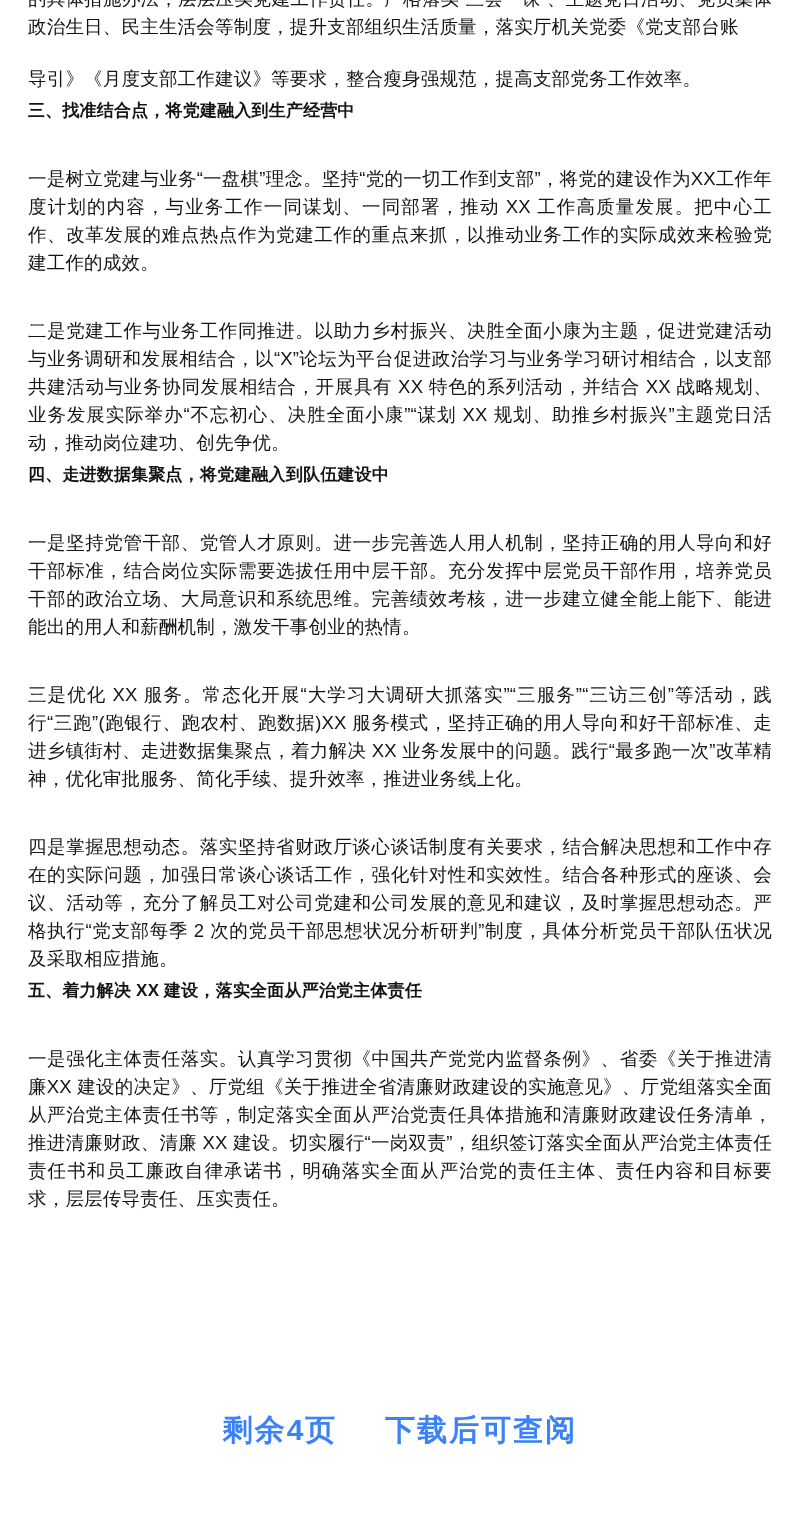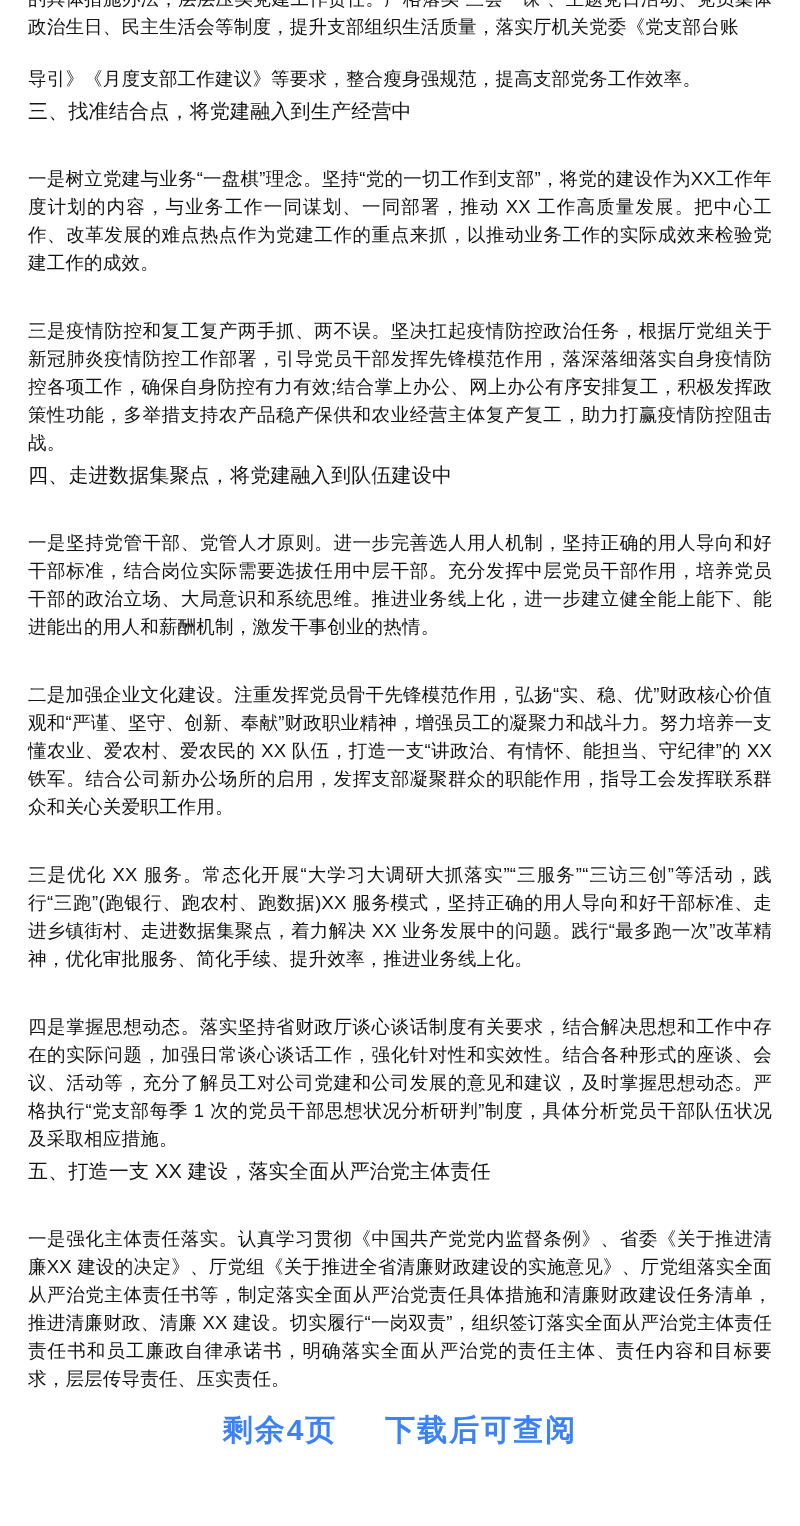--- a/index.html
+++ b/index.html
@@ -16,22 +16,22 @@
     padding: 0 28px;
     font-size: 18.5px;
     line-height: 28px;
     text-align: justify;
     letter-spacing: 0.2px;
   }
   .para { margin-bottom: 4px; margin-top: 40px; }
   .clipped-top { margin-top: -15px; }   
   .after-gap { margin-top: 24px; }      
   .heading {
-    font-weight: normal;
-    font-size: 20px;
+    font-weight: bold;
+    font-size: 17px;
     line-height: 28px;
     margin: 3px 0 4px 0;
   }
   .preview-footer {
     position: absolute;
     left: 0;
     top: 1410px;
     width: 100%;
     text-align: center;
     font-size: 30px;
@@ -47,28 +47,27 @@
 <body>
 
 <div class="page">
 
   <p class="para clipped-top">的具体措施办法，层层压实党建工作责任。严格落实“三会一课”、主题党日活动、党员集体政治生日、民主生活会等制度，提升支部组织生活质量，落实厅机关党委《党支部台账</p>
 
   <p class="para after-gap">导引》《月度支部工作建议》等要求，整合瘦身强规范，提高支部党务工作效率。</p>
 
   <h3 class="heading">三、找准结合点，将党建融入到生产经营中</h3>
   <p class="para">一是树立党建与业务“一盘棋”理念。坚持“党的一切工作到支部”，将党的建设作为XX工作年度计划的内容，与业务工作一同谋划、一同部署，推动 XX 工作高质量发展。把中心工作、改革发展的难点热点作为党建工作的重点来抓，以推动业务工作的实际成效来检验党建工作的成效。</p>
-  <p class="para">三是疫情防控和复工复产两手抓、两不误。坚决扛起疫情防控政治任务，根据厅党组关于新冠肺炎疫情防控工作部署，引导党员干部发挥先锋模范作用，落深落细落实自身疫情防控各项工作，确保自身防控有力有效;结合掌上办公、网上办公有序安排复工，积极发挥政策性功能，多举措支持农产品稳产保供和农业经营主体复产复工，助力打赢疫情防控阻击战。</p>
+  <p class="para">二是党建工作与业务工作同推进。以助力乡村振兴、决胜全面小康为主题，促进党建活动与业务调研和发展相结合，以“X”论坛为平台促进政治学习与业务学习研讨相结合，以支部共建活动与业务协同发展相结合，开展具有 XX 特色的系列活动，并结合 XX 战略规划、业务发展实际举办“不忘初心、决胜全面小康”“谋划 XX 规划、助推乡村振兴”主题党日活动，推动岗位建功、创先争优。</p>
 
   <h3 class="heading">四、走进数据集聚点，将党建融入到队伍建设中</h3>
-  <p class="para">一是坚持党管干部、党管人才原则。进一步完善选人用人机制，坚持正确的用人导向和好干部标准，结合岗位实际需要选拔任用中层干部。充分发挥中层党员干部作用，培养党员干部的政治立场、大局意识和系统思维。推进业务线上化，进一步建立健全能上能下、能进能出的用人和薪酬机制，激发干事创业的热情。</p>
-  <p class="para">二是加强企业文化建设。注重发挥党员骨干先锋模范作用，弘扬“实、稳、优”财政核心价值观和“严谨、坚守、创新、奉献”财政职业精神，增强员工的凝聚力和战斗力。努力培养一支懂农业、爱农村、爱农民的 XX 队伍，打造一支“讲政治、有情怀、能担当、守纪律”的 XX 铁军。结合公司新办公场所的启用，发挥支部凝聚群众的职能作用，指导工会发挥联系群众和关心关爱职工作用。</p>
+  <p class="para">一是坚持党管干部、党管人才原则。进一步完善选人用人机制，坚持正确的用人导向和好干部标准，结合岗位实际需要选拔任用中层干部。充分发挥中层党员干部作用，培养党员干部的政治立场、大局意识和系统思维。完善绩效考核，进一步建立健全能上能下、能进能出的用人和薪酬机制，激发干事创业的热情。</p>
   <p class="para">三是优化 XX 服务。常态化开展“大学习大调研大抓落实”“三服务”“三访三创”等活动，践行“三跑”(跑银行、跑农村、跑数据)XX 服务模式，坚持正确的用人导向和好干部标准、走进乡镇街村、走进数据集聚点，着力解决 XX 业务发展中的问题。践行“最多跑一次”改革精神，优化审批服务、简化手续、提升效率，推进业务线上化。</p>
-  <p class="para">四是掌握思想动态。落实坚持省财政厅谈心谈话制度有关要求，结合解决思想和工作中存在的实际问题，加强日常谈心谈话工作，强化针对性和实效性。结合各种形式的座谈、会议、活动等，充分了解员工对公司党建和公司发展的意见和建议，及时掌握思想动态。严格执行“党支部每季 1 次的党员干部思想状况分析研判”制度，具体分析党员干部队伍状况及采取相应措施。</p>
+  <p class="para">四是掌握思想动态。落实坚持省财政厅谈心谈话制度有关要求，结合解决思想和工作中存在的实际问题，加强日常谈心谈话工作，强化针对性和实效性。结合各种形式的座谈、会议、活动等，充分了解员工对公司党建和公司发展的意见和建议，及时掌握思想动态。严格执行“党支部每季 2 次的党员干部思想状况分析研判”制度，具体分析党员干部队伍状况及采取相应措施。</p>
 
-  <h3 class="heading">五、打造一支 XX 建设，落实全面从严治党主体责任</h3>
+  <h3 class="heading">五、着力解决 XX 建设，落实全面从严治党主体责任</h3>
   <p class="para">一是强化主体责任落实。认真学习贯彻《中国共产党党内监督条例》、省委《关于推进清廉XX 建设的决定》、厅党组《关于推进全省清廉财政建设的实施意见》、厅党组落实全面从严治党主体责任书等，制定落实全面从严治党责任具体措施和清廉财政建设任务清单，推进清廉财政、清廉 XX 建设。切实履行“一岗双责”，组织签订落实全面从严治党主体责任责任书和员工廉政自律承诺书，明确落实全面从严治党的责任主体、责任内容和目标要求，层层传导责任、压实责任。</p>
 
 </div>
 
 <div class="preview-footer">
   <span class="phrase">剩余4页</span><span class="phrase-gap"></span><span class="phrase">下载后可查阅</span>
 </div>
 
 </body></html>

